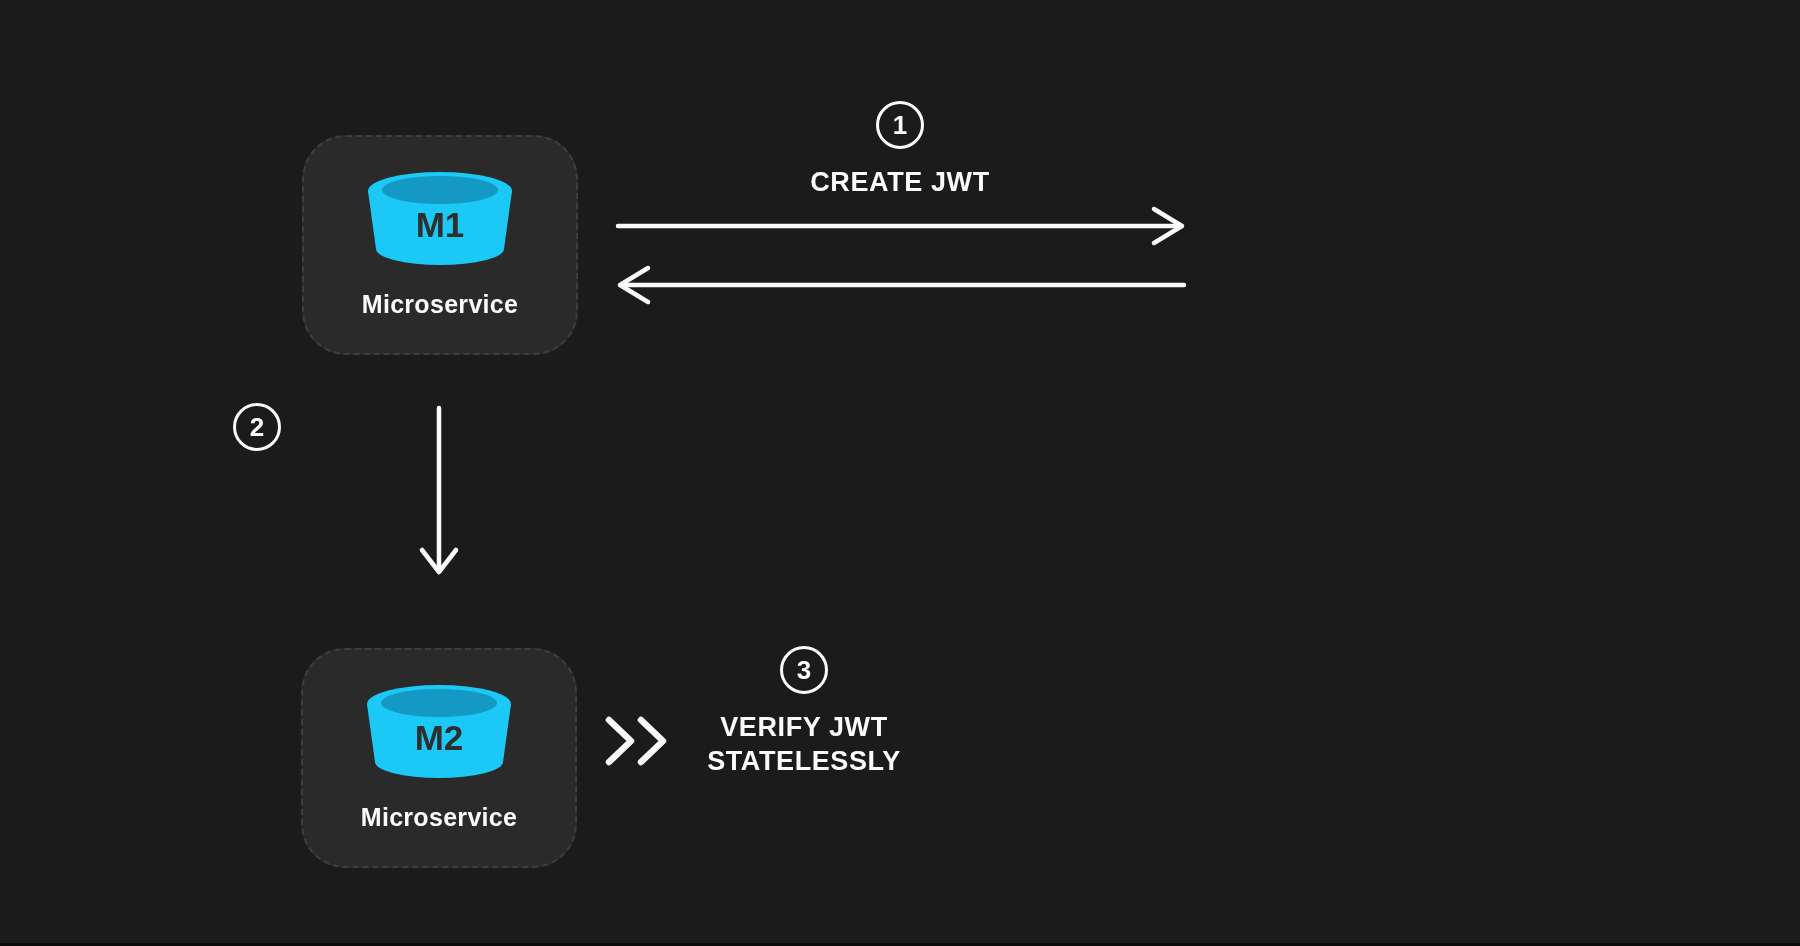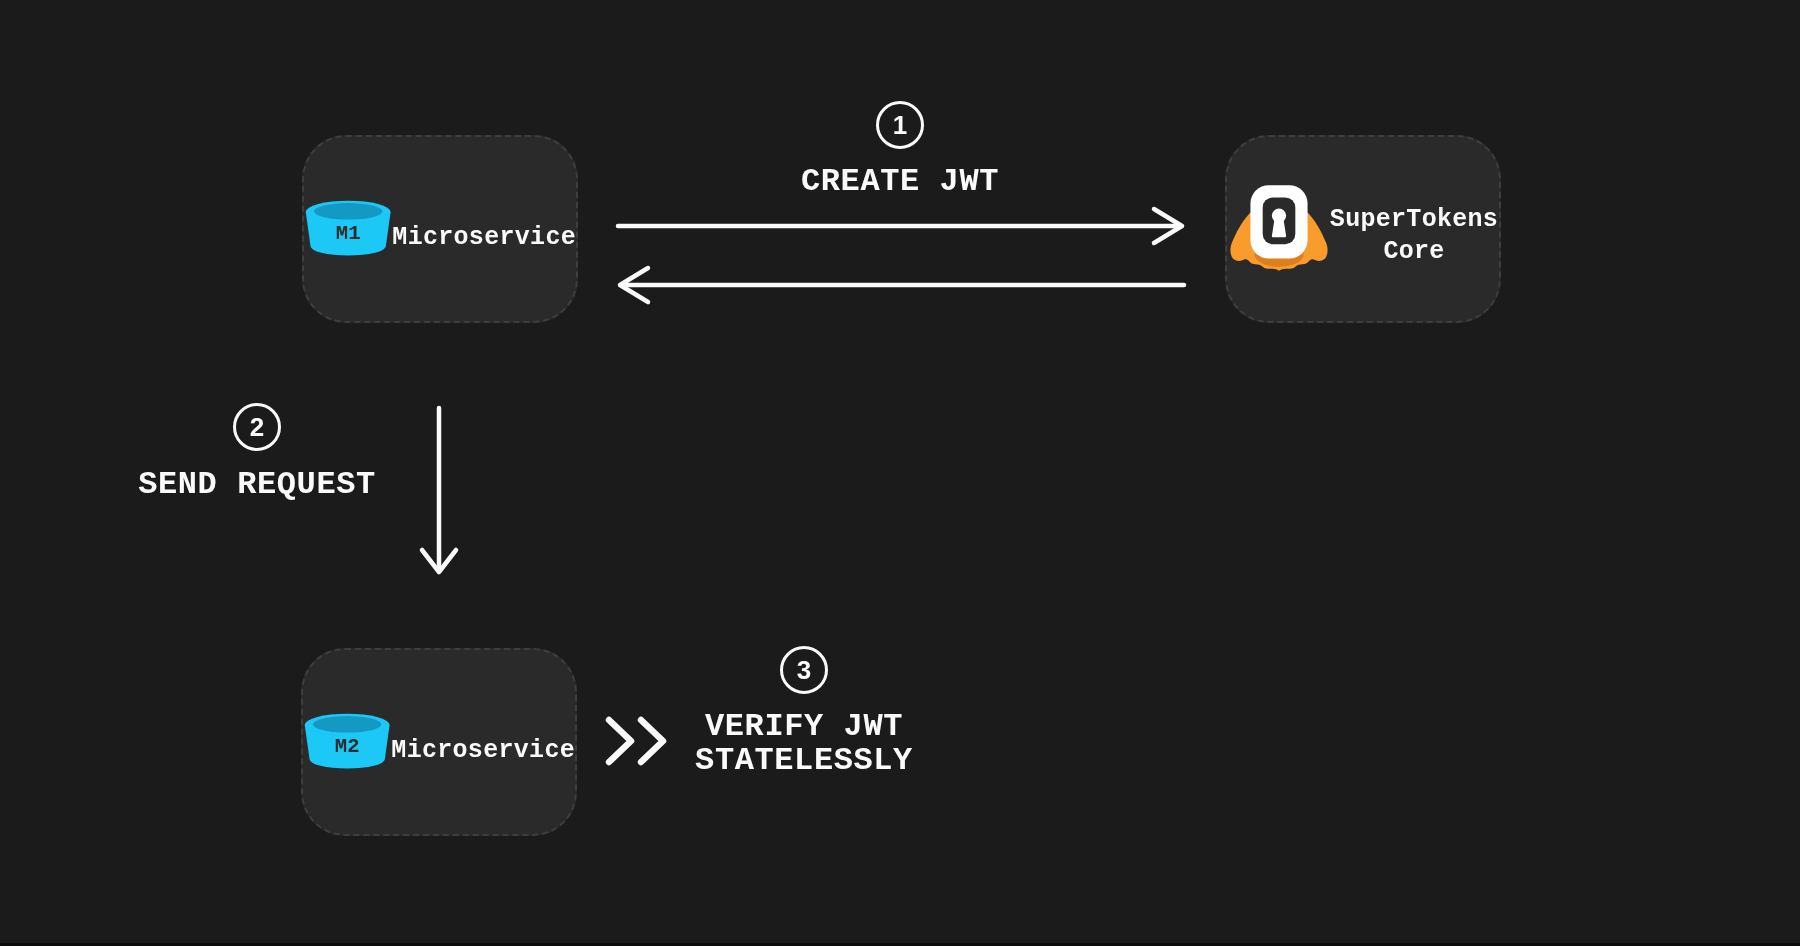--- a/index.html
+++ b/index.html
@@ -11,30 +11,29 @@
   .canvas {
     position: relative;
     width: 1800px;
     height: 946px;
     background: #1B1B1C;
     overflow: hidden;
   }
   .card {
     position: absolute;
     width: 276px;
-    height: 188px;
+    height: 220px;
     background: #2A2A2B;
     border: 2px dashed #3E3E40;
     border-radius: 44px;
     box-sizing: border-box;
     display: flex;
-    flex-direction: row;
+    flex-direction: column;
     align-items: center;
     justify-content: center;
-    font-family: Liberation Mono, monospace;
   }
   .card-m1 { left: 302px; top: 135px; }
   .card-st { left: 1225px; top: 135px; }
   .card-m2 { left: 301px; top: 619px; margin-top: 29px; }
   .card-label {
     margin-top: 18px;
     color: #FAFAFA;
     font-size: 25px;
     font-weight: 700;
     letter-spacing: 0.3px;
@@ -56,27 +55,26 @@
     align-items: center;
     justify-content: center;
   }
   .badge-1 { left: 876px; top: 101px; }
   .badge-2 { left: 233px; top: 403px; }
   .badge-3 { left: 780px; top: 646px; }
   .step-label {
     position: absolute;
     width: 300px;
     color: #FAFAFA;
-    font-size: 32px;
+    font-size: 27px;
     font-weight: 700;
     letter-spacing: 0.6px;
     text-align: center;
     line-height: 34px;
     white-space: nowrap;
-    font-family: Liberation Mono, monospace;
   }
   .label-1 { left: 750px; top: 165px; }
   .label-2 { left: 107px; top: 468px; }
   .label-3 { left: 654px; top: 710px; }
   .arrow { position: absolute; }
   .arrow-right { left: 612px; top: 204px; }
   .arrow-left  { left: 610px; top: 263px; }
   .arrow-down  { left: 417px; top: 402px; }
   .chevrons    { left: 603px; top: 716px; }
   .bottom-strip {
@@ -94,44 +92,20 @@
   <div class="card card-m1">
     <svg width="150" height="100" viewBox="0 0 150 100">
       <path d="M 3 21 L 11 79 A 64 16 0 0 0 139 79 L 147 21 Z" fill="#1CC8F5"></path>
       <ellipse cx="75" cy="21" rx="72" ry="19" fill="#1CC8F5"></ellipse>
       <ellipse cx="75" cy="20" rx="58" ry="14" fill="#1499C4"></ellipse>
       <text x="75" y="67" text-anchor="middle" font-size="35" font-weight="700" fill="#2E2E2E">M1</text>
     </svg>
     <div class="card-label">Microservice</div>
   </div>
 
-  <div class="card card-st">
-    <svg width="102" height="92" viewBox="0 0 100 90">
-      <path d="M 30 22
-               C 18 30, 10 44, 4 58
-               C 1 65, 2 74, 8 76
-               C 14 78, 16 72, 20 76
-               C 24 82, 30 78, 34 82
-               C 38 86, 44 82, 50 86
-               C 56 82, 62 86, 66 82
-               C 70 78, 76 82, 80 76
-               C 84 72, 86 78, 92 76
-               C 98 74, 99 65, 96 58
-               C 90 44, 82 30, 70 22 Z" fill="#F89C2E"></path>
-      <ellipse cx="50" cy="70" rx="24" ry="12" fill="#E07E1C"></ellipse>
-      <rect x="22" y="2" width="56" height="72" rx="18" fill="#FFFFFF"></rect>
-      <rect x="34" y="14" width="32" height="46" rx="10" fill="#2A2A2B"></rect>
-      <circle cx="50" cy="32" r="7" fill="#FFFFFF"></circle>
-      <path d="M 46.5 36 L 53.5 36 L 56 52 L 44 52 Z" fill="#FFFFFF" stroke="#FFFFFF" stroke-width="2" stroke-linejoin="round"></path>
-    </svg>
-    <div class="card-label st-label">
-      <div>SuperTokens</div>
-      <div>Core</div>
-    </div>
-  </div>
 
   <div class="card card-m2">
     <svg width="150" height="100" viewBox="0 0 150 100">
       <path d="M 3 21 L 11 79 A 64 16 0 0 0 139 79 L 147 21 Z" fill="#1CC8F5"></path>
       <ellipse cx="75" cy="21" rx="72" ry="19" fill="#1CC8F5"></ellipse>
       <ellipse cx="75" cy="20" rx="58" ry="14" fill="#1499C4"></ellipse>
       <text x="75" y="67" text-anchor="middle" font-size="35" font-weight="700" fill="#2E2E2E">M2</text>
     </svg>
     <div class="card-label">Microservice</div>
   </div>
@@ -148,21 +122,20 @@
 
   <svg class="arrow arrow-left" width="580" height="44" viewBox="0 0 580 44">
     <line x1="16" y1="22" x2="574" y2="22" stroke="#FAFAFA" stroke-width="4.5" stroke-linecap="round"></line>
     <polyline points="38,5 10,22 38,39" fill="none" stroke="#FAFAFA" stroke-width="4.5" stroke-linecap="round" stroke-linejoin="round"></polyline>
   </svg>
 
   <div class="badge badge-2">
     <span>2</span>
   </div>
   <div class="step-label label-2">
-    <div>SEND REQUEST</div>
   </div>
 
   <svg class="arrow arrow-down" width="44" height="176" viewBox="0 0 44 176">
     <line x1="22" y1="6" x2="22" y2="166" stroke="#FAFAFA" stroke-width="4.5" stroke-linecap="round"></line>
     <polyline points="5,148 22,170 39,148" fill="none" stroke="#FAFAFA" stroke-width="4.5" stroke-linecap="round" stroke-linejoin="round"></polyline>
   </svg>
 
   <svg class="arrow chevrons" width="64" height="50" viewBox="0 0 64 50">
     <polyline points="6,4 28,25 6,46" fill="none" stroke="#FAFAFA" stroke-width="6.5" stroke-linecap="round" stroke-linejoin="round"></polyline>
     <polyline points="38,4 60,25 38,46" fill="none" stroke="#FAFAFA" stroke-width="6.5" stroke-linecap="round" stroke-linejoin="round"></polyline>

